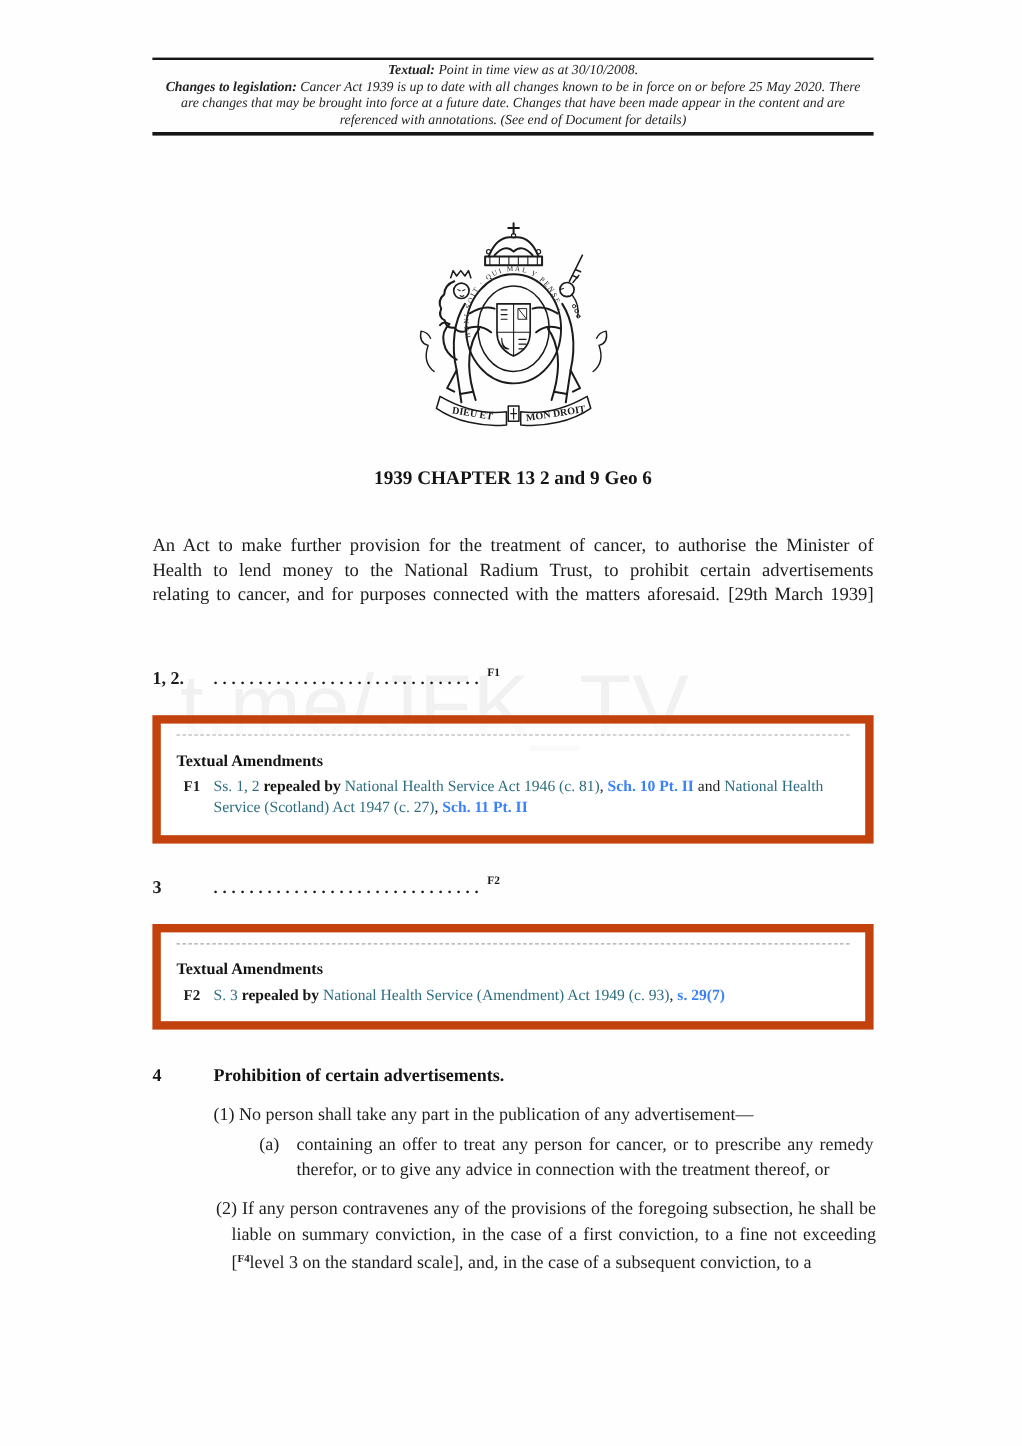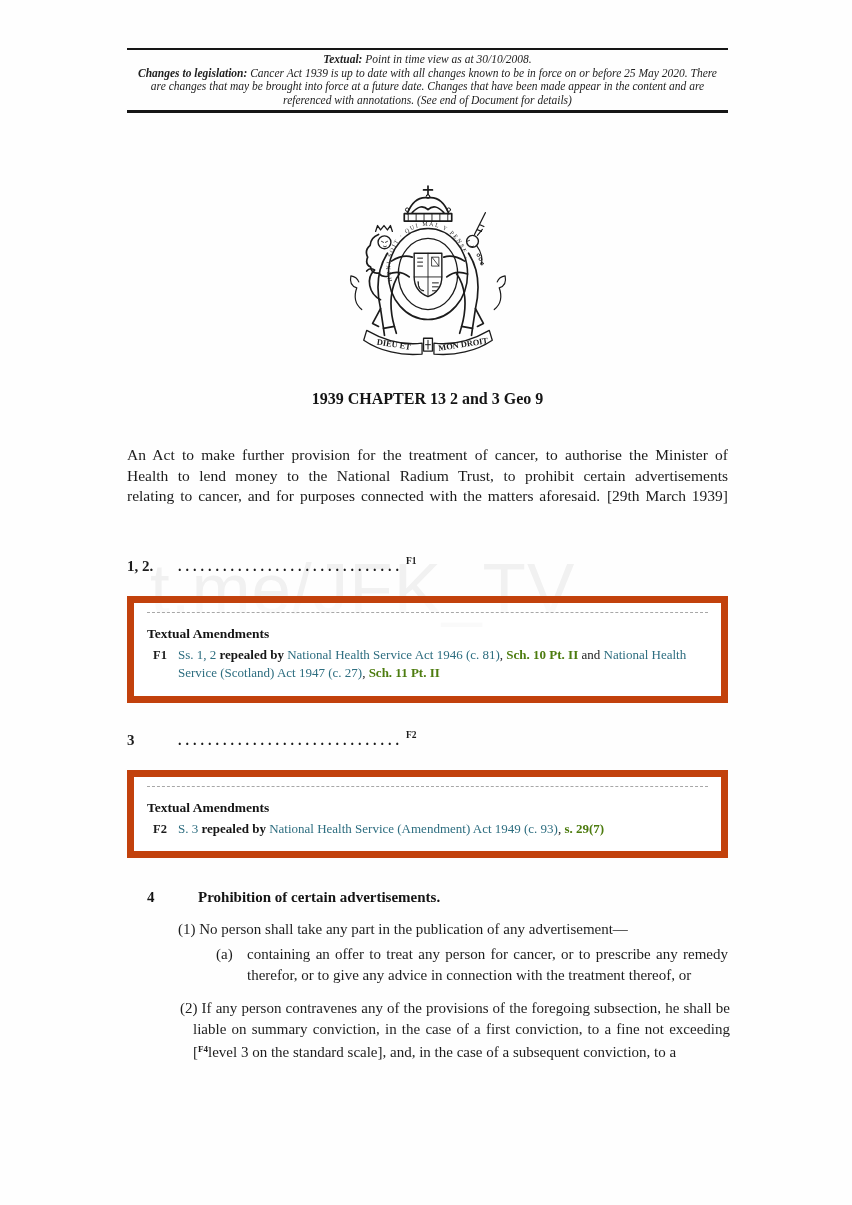--- a/index.html
+++ b/index.html
@@ -52,25 +52,25 @@
 
   
   .amend-box { margin-top: 21px; border: 7px solid #c2410c; background: rgba(255,255,255,0.65); padding: 9px 13px 13px 13px; }
   .dashed-rule { border-top: 1px dashed #a8a8a8; height: 1px; }
   .amend-heading { font-size: 13.5px; font-weight: bold; margin-top: 13px; color: #141414; }
   .amend-entry { display: flex; margin-top: 4px; font-size: 13px; line-height: 18.5px; }
   .amend-entry .fn-label { font-weight: bold; font-size: 12.5px; min-width: 31px; padding-left: 6px; }
   .amend-entry .amend-text { max-width: 538px; }
   .seg-b { font-weight: bold; color: #161616; }
   .seg-link { color: #2e6e80; }
-  .seg-linkb { color: #4d7c0f; font-weight: bold; }
+  .seg-linkb { color: #3b82f6; font-weight: bold; }
   sup.seg-sup { font-weight: bold; font-size: 9px; vertical-align: 5px; }
 
   
-  .sec-head { margin-top: 31px; font-size: 15px; font-weight: bold; color: #141414; margin-left: 20px; }
+  .sec-head { margin-top: 31px; font-size: 15px; font-weight: bold; color: #141414; }
   .sec-head .num { display: inline-block; min-width: 51px; }
   .sub1 { margin-top: 13px; margin-left: 51px; font-size: 15px; line-height: 20px; }
   .item-a { display: flex; margin-top: 5px; margin-left: 89px; font-size: 15px; line-height: 20.5px; }
   .item-a .item-label { min-width: 31px; }
   .item-a .item-text { width: 481px; text-align: justify; }
   .item-b { margin-top: 3px; margin-left: 76px; font-size: 15px; }
   .item-b .fnref-pre { font-weight: bold; font-size: 9.5px; vertical-align: 7px; }
   .item-b .dots { margin-left: 24px; font-weight: 400; letter-spacing: 4.5px; }
   .sub2 { margin-top: 13px; margin-left: 66px; width: 537px; font-size: 15px; line-height: 20.5px; text-align: justify; text-indent: -13px; }
 
@@ -165,21 +165,21 @@
           <path id="garterPath" d="M60 103 A 38 43 0 1 1 130 103"></path>
         </defs>
         <text font-size="6" letter-spacing="1.5">
           <textPath href="#garterPath" startOffset="4">HONI SOIT · QUI MAL Y PENSE ·</textPath>
         </text>
         <text x="60" y="166" font-size="8.5" font-weight="bold" text-anchor="middle" transform="rotate(9 60 166)">DIEU ET</text>
         <text x="131" y="166" font-size="8.5" font-weight="bold" text-anchor="middle" transform="rotate(-9 131 166)">MON DROIT</text>
       </svg>
     </div>
 
-    <h2 class="doc-chapter">1939 CHAPTER 13 2 and 3 Geo 9</h2>
+    <h2 class="doc-chapter">1939 CHAPTER 13 2 and 9 Geo 6</h2>
 
     <p class="preamble"><span>An Act to make further provision for the treatment of cancer, to authorise the Minister of Health to lend money to the National Radium Trust, to prohibit certain advertisements relating to cancer, and for purposes connected with the matters aforesaid.</span><span class="enact-date">[29th March 1939]</span></p>
 
     <div class="repealed-line">
       <span class="sec-num">1, 2.</span><span class="dots">..............................</span><sup class="fnref">F1</sup>
     </div>
 
     <aside class="amend-box">
       <div class="dashed-rule"></div>
       <h3 class="amend-heading">Textual Amendments</h3>

